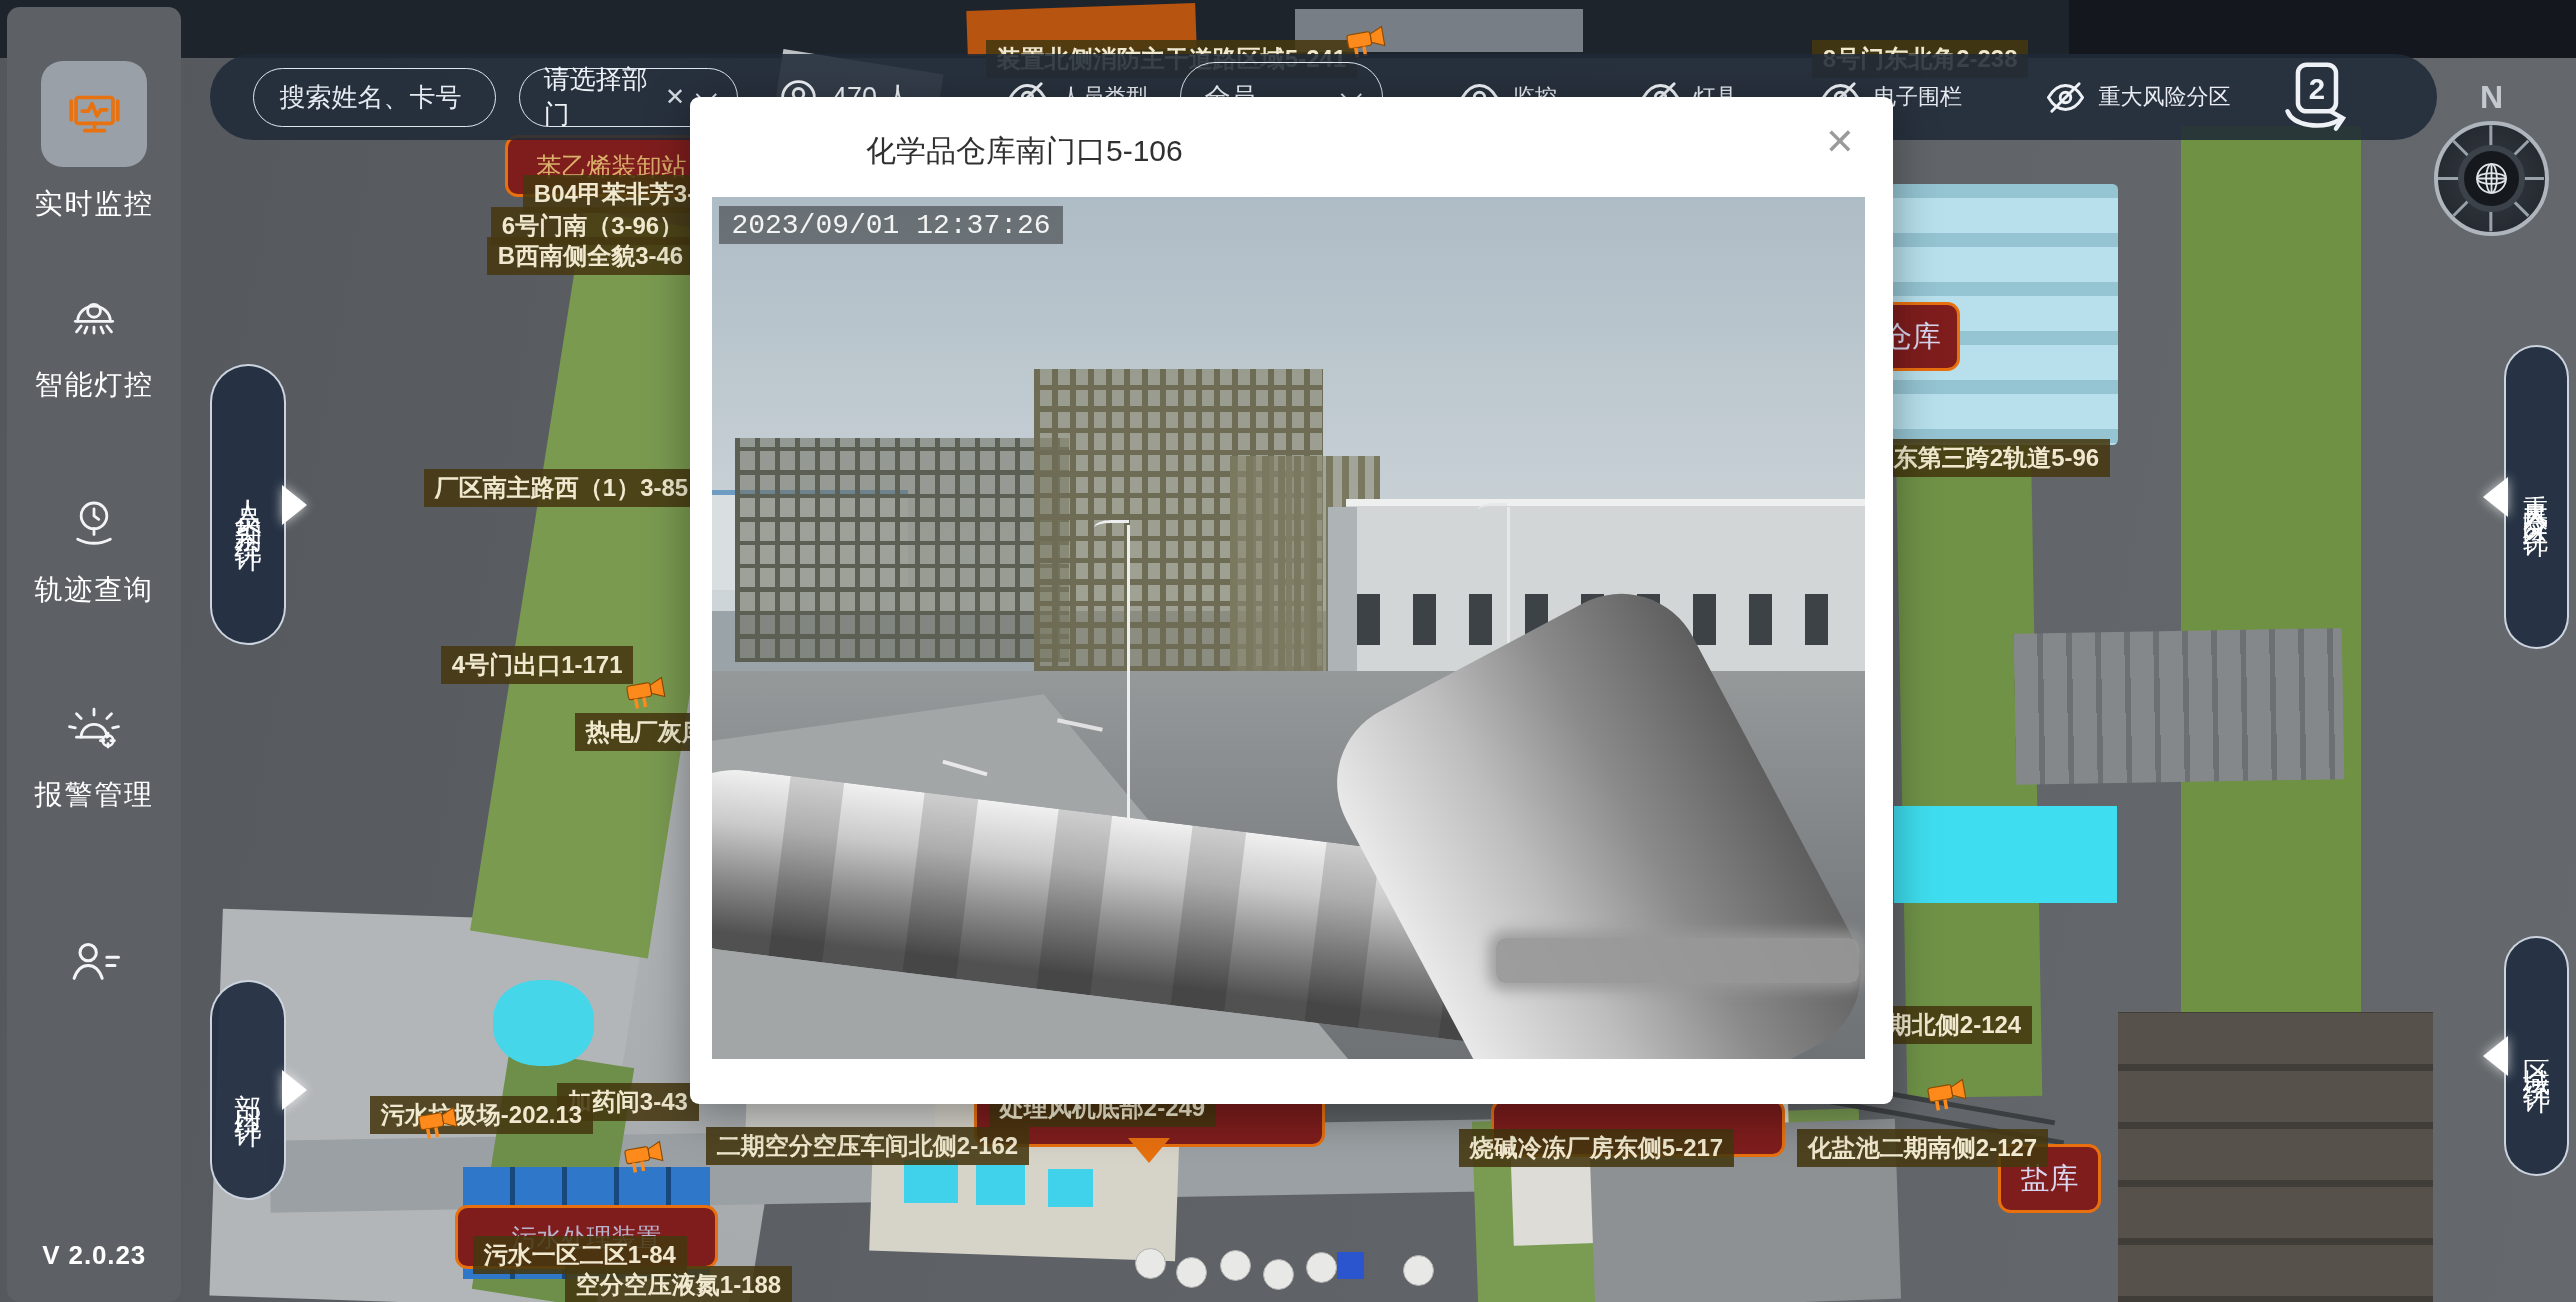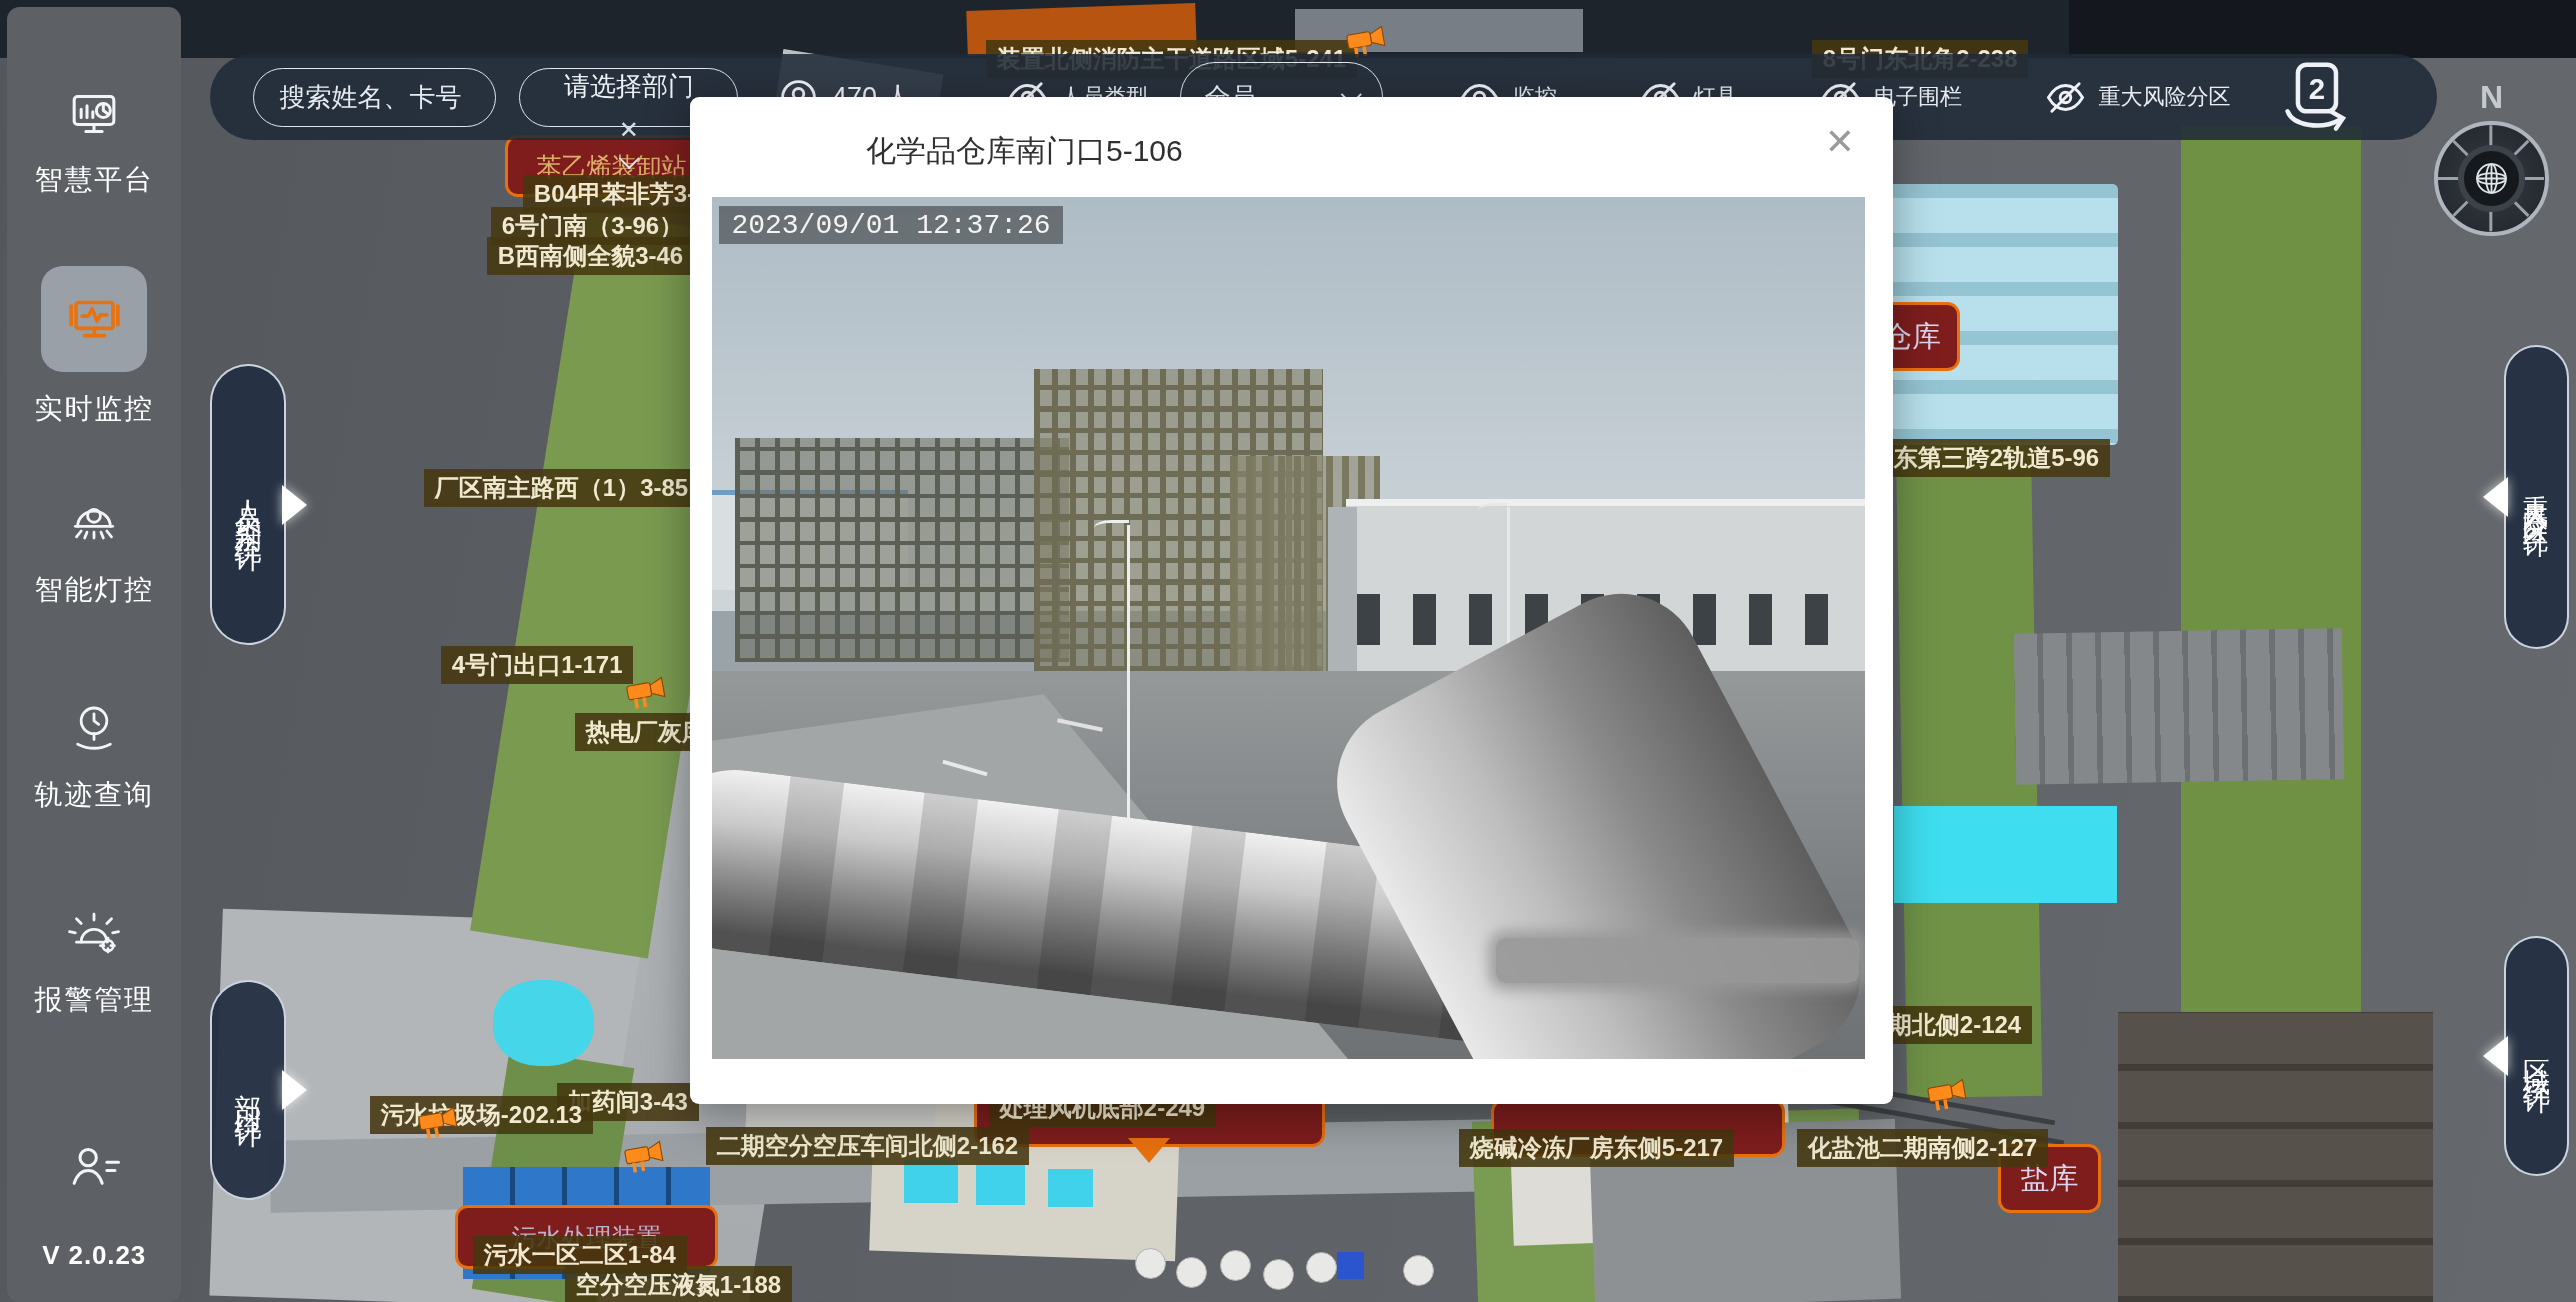--- a/index.html
+++ b/index.html
@@ -29,21 +29,21 @@
   
   #toolbar{position:absolute;left:210px;top:54px;width:2227px;height:86px;
        background:rgba(32,42,56,0.88);border-radius:43px;z-index:10;display:flex;align-items:center;
        padding:0 27px 0 43px;box-sizing:border-box;}
   .pill{height:59px;border:1.8px solid #dfe6ee;border-radius:31px;display:flex;align-items:center;
        padding:0 23.4px;box-sizing:border-box;color:#eef2f7;font-size:26px;gap:14.4px;}
   #search-pill{width:243px;}
   #search-pill input{background:transparent;border:none;outline:none;color:#eef2f7;font-size:26px;width:100%;
        font-family:inherit;}
   #search-pill input::placeholder{color:#e6ebf2;opacity:1;}
-  #dept-pill{width:219px;margin-left:23.4px;justify-content:space-between;cursor:pointer;flex-direction:column;}
+  #dept-pill{width:219px;margin-left:23.4px;justify-content:space-between;cursor:pointer;}
   .clear-x{color:#d5dce4;font-size:24px;line-height:1;}
   .chev{width:12.6px;height:12.6px;border-right:2.7px solid #dfe5ec;border-bottom:2.7px solid #dfe5ec;
        transform:rotate(45deg);margin-top:-5.4px;flex:0 0 auto;}
   #person-group{display:flex;align-items:center;gap:12.6px;margin-left:40px;color:#eef2f7;font-size:27px;}
   #toggle-slot-a{margin-left:95px;display:flex;}
   #filter-pill{width:203px;height:70px;border-radius:36px;margin-left:32px;justify-content:space-between;cursor:pointer;}
   #toggle-slot-b{margin-left:76px;display:flex;gap:83px;}
   .toggle{display:flex;align-items:center;gap:12.6px;cursor:pointer;}
   .tlabel{color:#e9edf3;font-size:22px;white-space:nowrap;}
   .ticon{display:flex;align-items:center;}
@@ -181,32 +181,20 @@
         <g transform="rotate(-10 17 13)" stroke="#8a4a00" stroke-width="0.8">
           <rect x="3" y="5" width="17" height="10" rx="2" fill="#ff8a1c"></rect>
           <path d="M20 7l9-4v14l-9-4z" fill="#ff8a1c"></path>
           <path d="M8 15v7M14 15v7" fill="none" stroke="#ff8a1c" stroke-width="2.5"></path>
         </g>
       </svg></div>
   </div>
 
 <nav id="sidebar">
   <div id="sidebar-items" style="width:100%;">
-      <div class="side-item">
-    <span class="side-icon">
-          <svg width="56" height="56" viewBox="0 0 48 48" fill="none" stroke-linecap="round" stroke-linejoin="round" stroke="#f2f4f6" stroke-width="2.6">
-            <rect x="7" y="9" width="34" height="24" rx="3"></rect>
-            <path d="M13 27v-7M18 27v-10M23 27v-5"></path>
-            <circle cx="32" cy="21" r="6"></circle>
-            <path d="M32 15v6l4 3"></path>
-            <path d="M17 39h14M24 33v6"></path>
-          </svg>
-        </span>
-    <span class="side-label">智慧平台</span>
-  </div>
       <div class="side-item active">
     <span class="side-icon tile">
           <svg width="59" height="59" viewBox="0 0 48 48" fill="none" stroke-linecap="round" stroke-linejoin="round" stroke="#e8720f" stroke-width="3">
             <rect x="9" y="11" width="30" height="21" rx="2"></rect>
             <path d="M5 14v15M43 14v15"></path>
             <path d="M14 22h5l3-6 4 10 3-5h5"></path>
             <path d="M24 32v5M16 38h16"></path>
           </svg>
         </span>
     <span class="side-label">实时监控</span>

